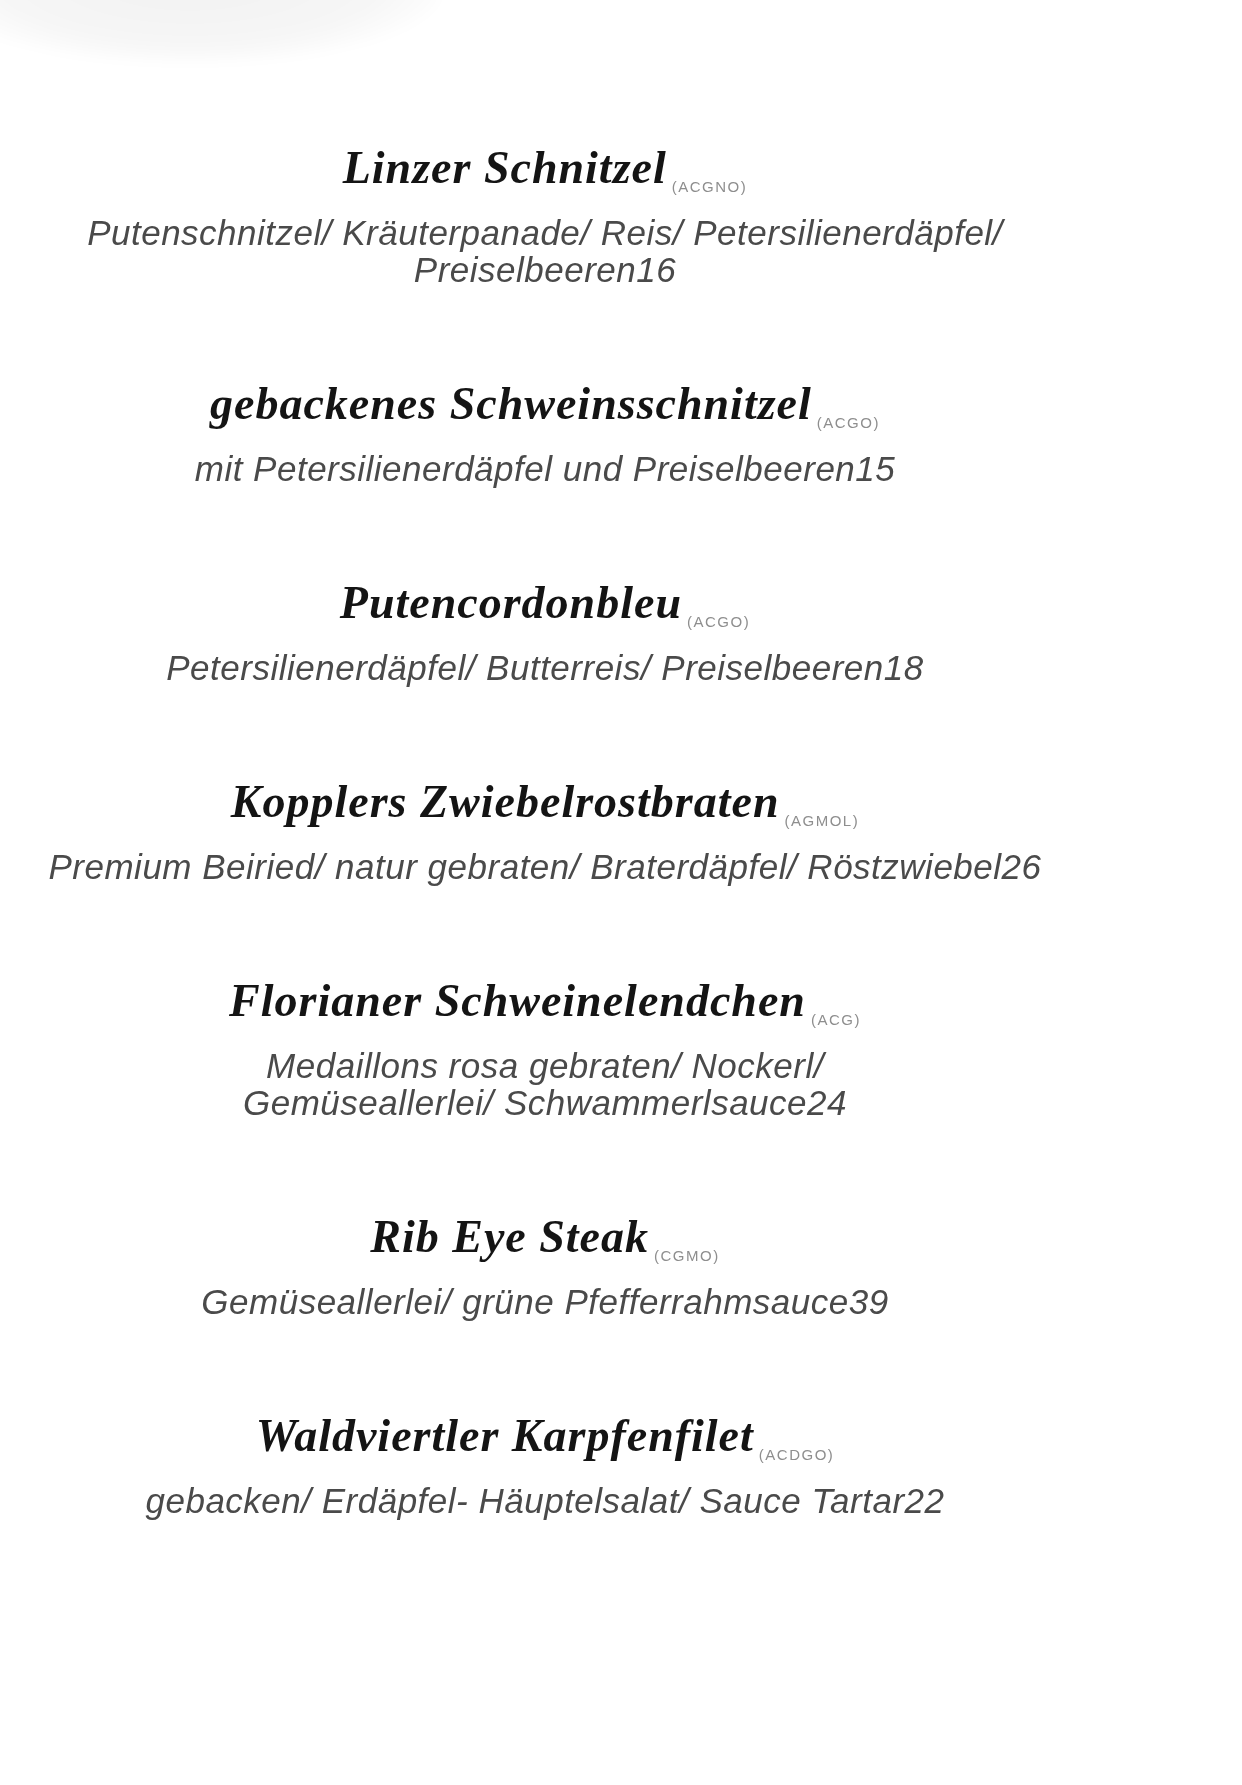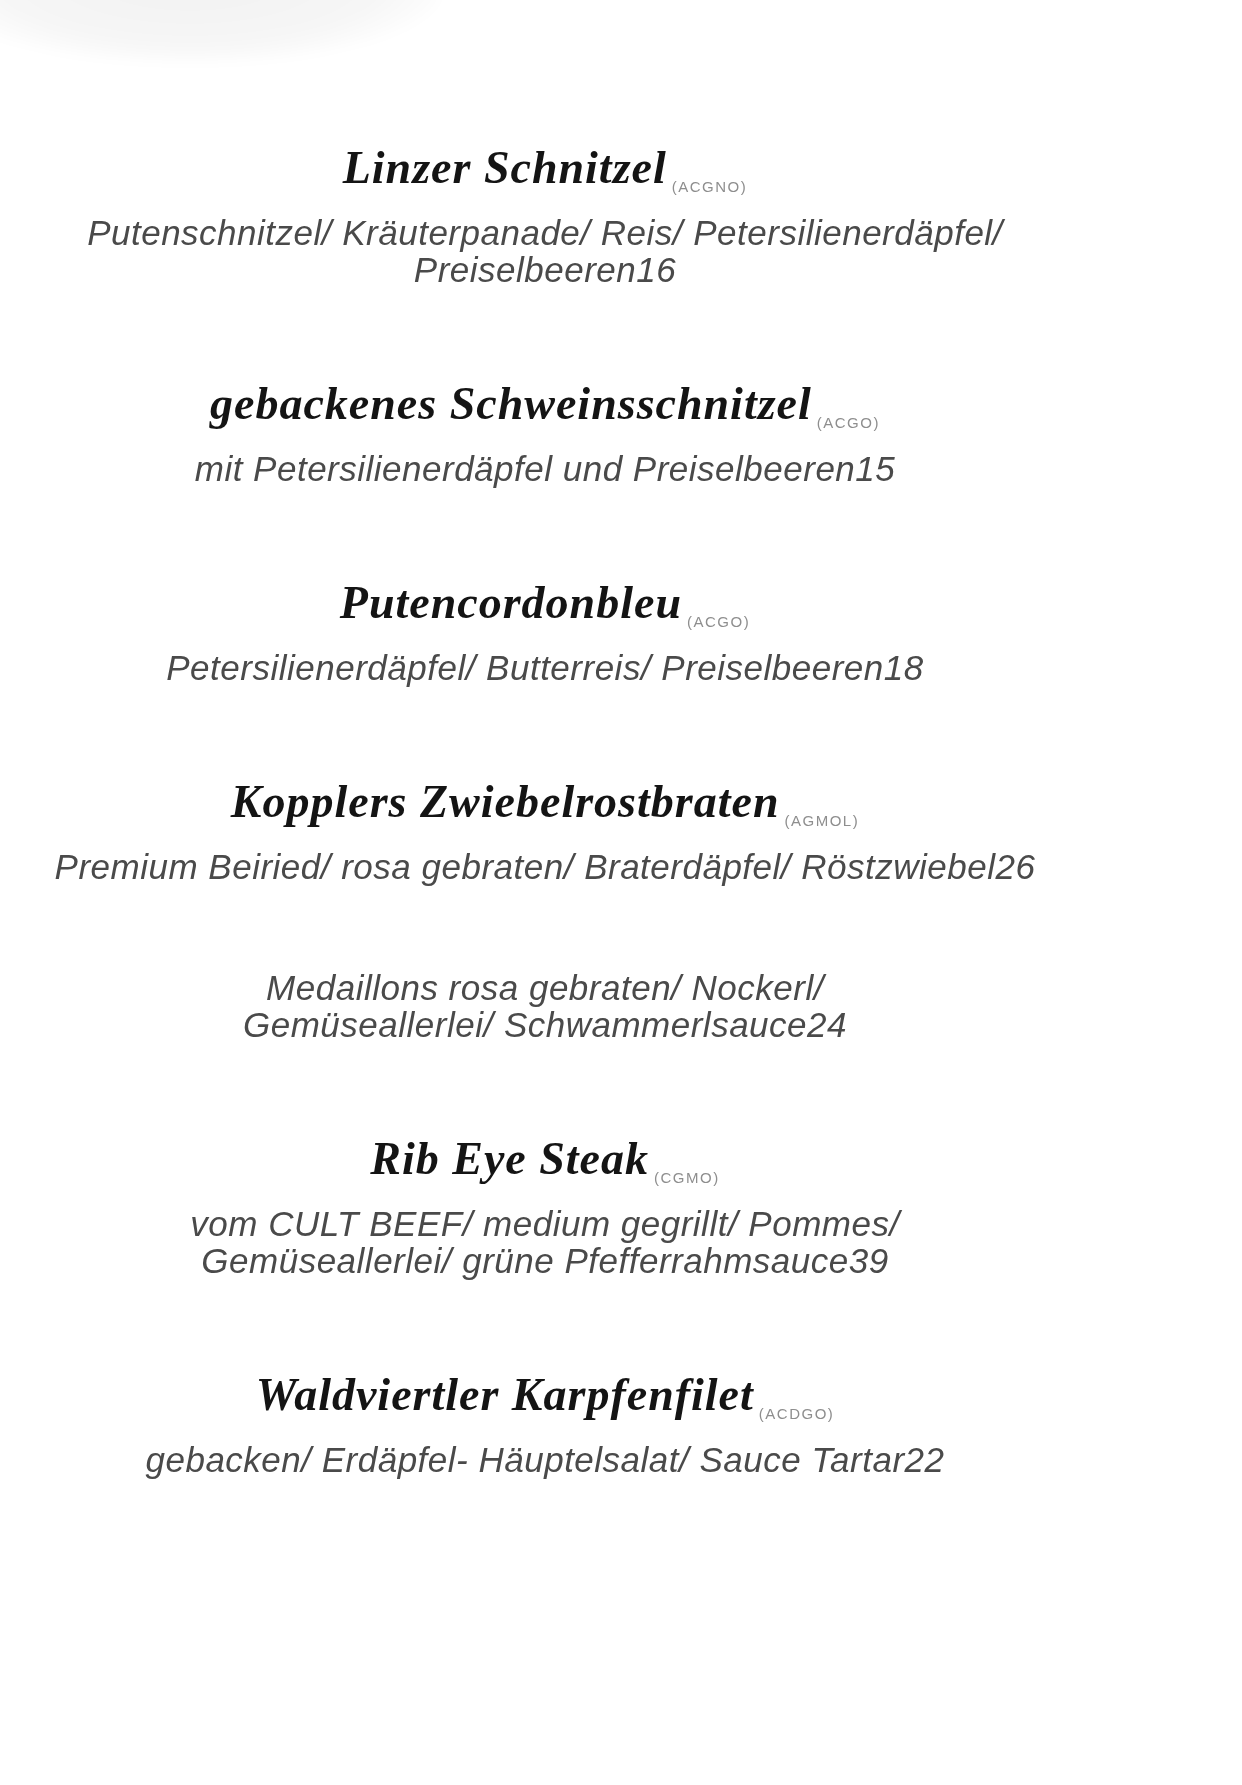--- a/index.html
+++ b/index.html
@@ -96,33 +96,35 @@
     <div class="title-line">
       <span class="dish-name">Putencordonbleu</span><span class="allergen-code">(ACGO)</span>
     </div>
   <div class="desc-line"><span>Petersilienerdäpfel/ Butterreis/ Preiselbeeren</span><span class="price">18</span></div>
     </div>
 
   <div class="menu-item">
     <div class="title-line">
       <span class="dish-name">Kopplers Zwiebelrostbraten</span><span class="allergen-code">(AGMOL)</span>
     </div>
-  <div class="desc-line"><span>Premium Beiried/ rosa gebraten/ Braterdäpfel/ Röstzwiebel</span><span class="price">26</span></div>
+  <div class="desc-line"><span>Premium Beiried/ natur gebraten/ Braterdäpfel/ Röstzwiebel</span><span class="price">26</span></div>
     </div>
 
   <div class="menu-item">
+    <div class="title-line">
+      <span class="dish-name">Florianer Schweinelendchen</span><span class="allergen-code">(ACG)</span>
+    </div>
   <div class="desc-line"><span>Medaillons rosa gebraten/ Nockerl/</span></div>
       <div class="desc-line"><span>Gemüseallerlei/ Schwammerlsauce</span><span class="price">24</span></div>
     </div>
 
   <div class="menu-item">
     <div class="title-line">
       <span class="dish-name">Rib Eye Steak</span><span class="allergen-code">(CGMO)</span>
     </div>
-  <div class="desc-line"><span>vom CULT BEEF/ medium gegrillt/ Pommes/</span></div>
       <div class="desc-line"><span>Gemüseallerlei/ grüne Pfefferrahmsauce</span><span class="price">39</span></div>
     </div>
 
 
   <div class="menu-item">
     <div class="title-line">
       <span class="dish-name">Waldviertler Karpfenfilet</span><span class="allergen-code">(ACDGO)</span>
     </div>
   <div class="desc-line"><span>gebacken/ Erdäpfel- Häuptelsalat/ Sauce Tartar</span><span class="price">22</span></div>
     </div>

